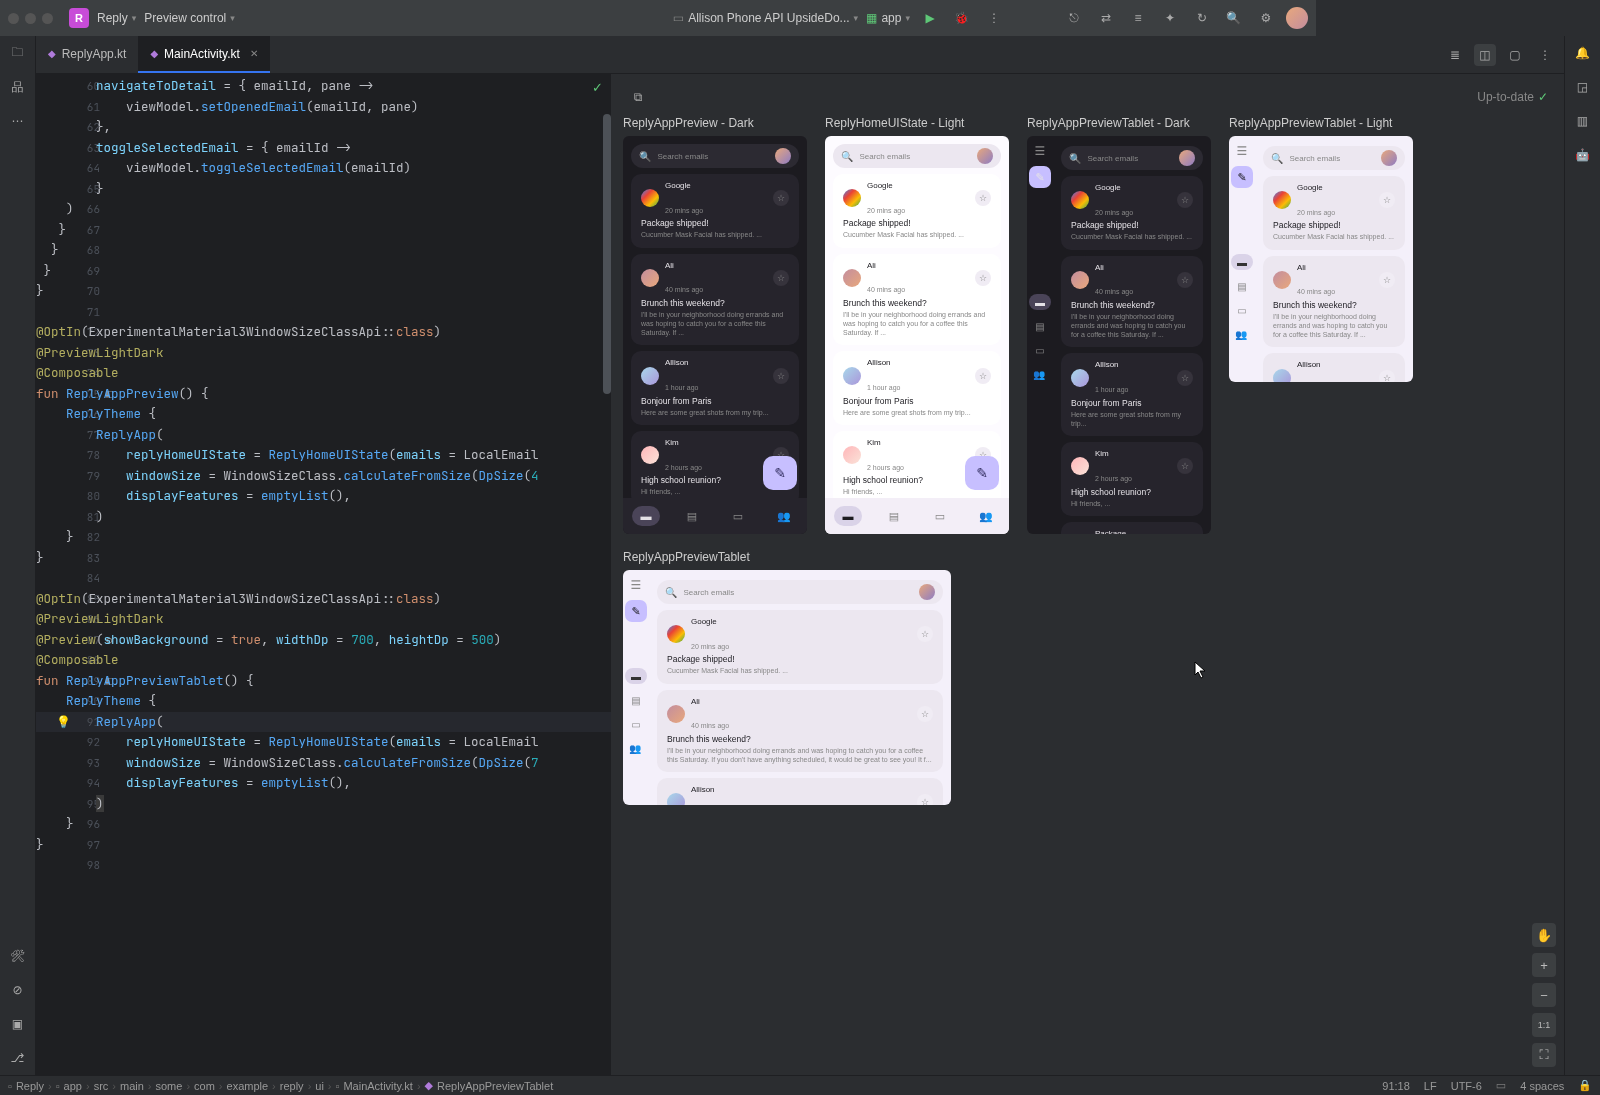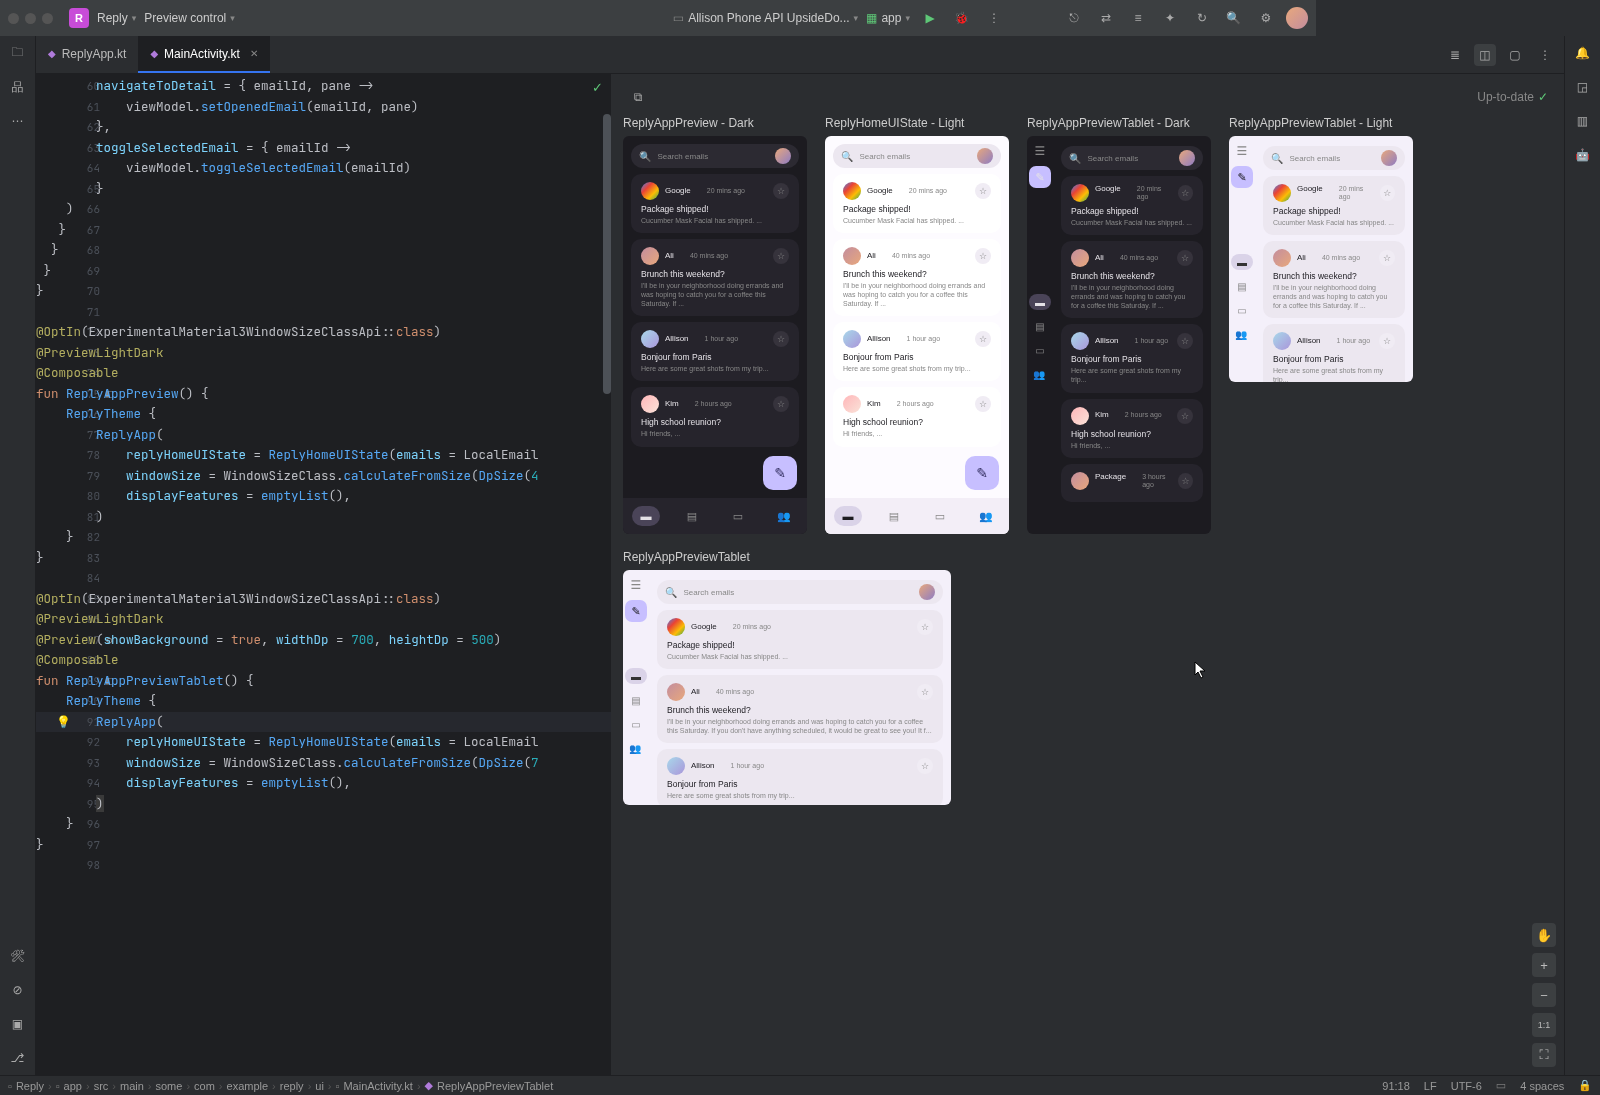--- a/index.html
+++ b/index.html
@@ -82,21 +82,21 @@
 .emails { flex:1; display:flex; flex-direction:column; gap:6px; padding:0 8px; overflow:hidden;}
 .card-d { background:#26242c; border-radius:10px; padding:8px 10px;}
 .card-l { background:#fff; border-radius:10px; padding:8px 10px;}
 .card-lg { background:#ece7f0; border-radius:10px; padding:8px 10px;}
 .chead { display:flex; align-items:center; gap:6px; margin-bottom:4px;}
 .cav { width:18px; height:18px; border-radius:50%; background:#888; flex-shrink:0;}
 .cav.g { background:linear-gradient(135deg,#4285f4,#ea4335,#fbbc05,#34a853);}
 .cav.p1 { background:linear-gradient(135deg,#c38d9e,#e8a87c);}
 .cav.p2 { background:linear-gradient(135deg,#a8d8ea,#aa96da);}
 .cav.p3 { background:linear-gradient(135deg,#ffb6b9,#fae3d9);}
-.cinfo { display:flex; flex-direction:row; line-height:1.1;gap:16px;}
+.cinfo { display:flex; flex-direction:column; line-height:1.1;gap:16px;}
 .cname { font-size:8px; font-weight:500;}
 .ctime { font-size:7px; color:#888;}
 .cstar { margin-left:auto; width:16px; height:16px; border-radius:50%; display:flex; align-items:center; justify-content:center; font-size:9px;}
 .cstar-d { background:#36333c; color:#888;}
 .cstar-l { background:#f0ecf4; color:#888;}
 .csub { font-size:8.5px; font-weight:500; margin-bottom:2px;}
 .cbody { font-size:7px; color:#888; line-height:1.3;}
 
 .fab { position:absolute; width:34px; height:34px; border-radius:10px; background:#c7bfff; display:flex; align-items:center; justify-content:center; color:#2e2a5c; font-size:14px;}
 .phone-wrap { position:relative;}

